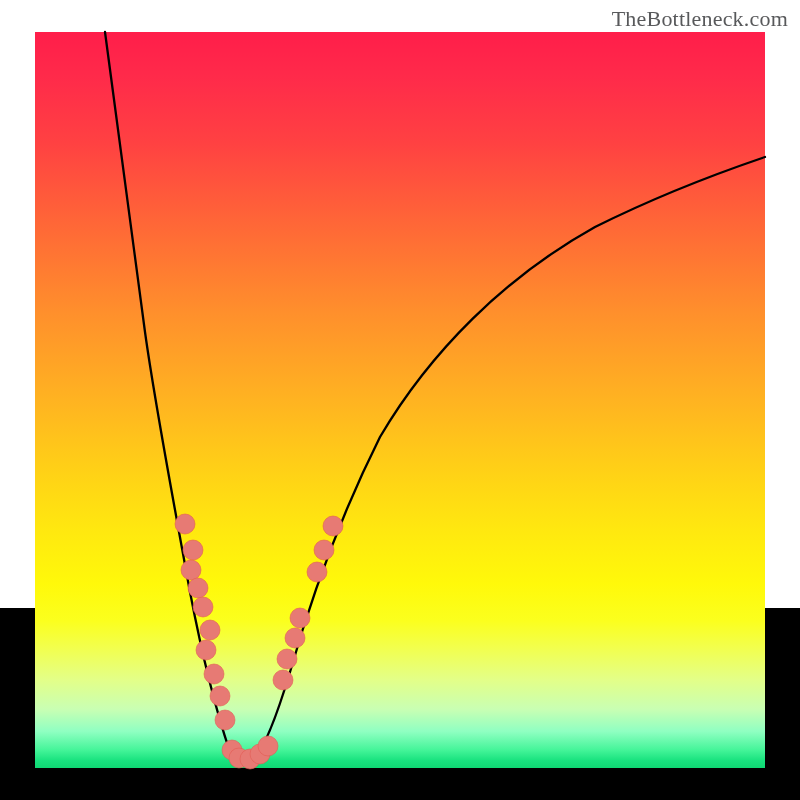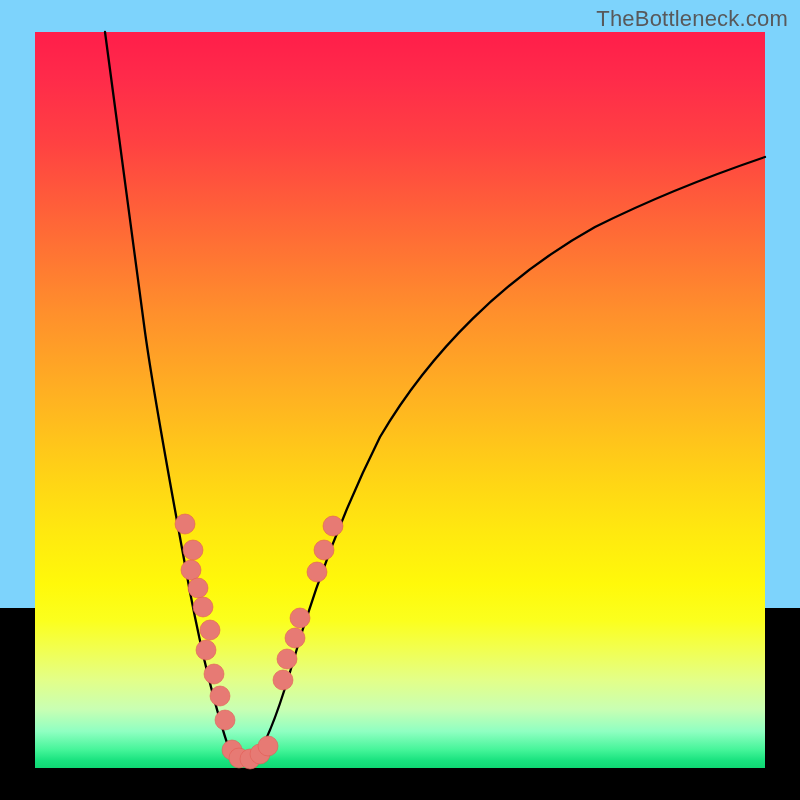--- a/index.html
+++ b/index.html
@@ -10,21 +10,22 @@
     background: #000;
     overflow: hidden;
     font-family: Arial, Helvetica, sans-serif;
   }
   .frame {
     position: absolute;
     left: 0;
     top: 0;
     width: 800px;
     height: 608px;
-    background: #7dd3fc;
+    background: #ffffff;
+    font-family: Liberation Serif, serif;
   }
   .plot {
     position: absolute;
     left: 35px;
     top: 32px;
     width: 730px;
     height: 736px;
     
     background: linear-gradient(to bottom,
       #ff1e4a 0%,

